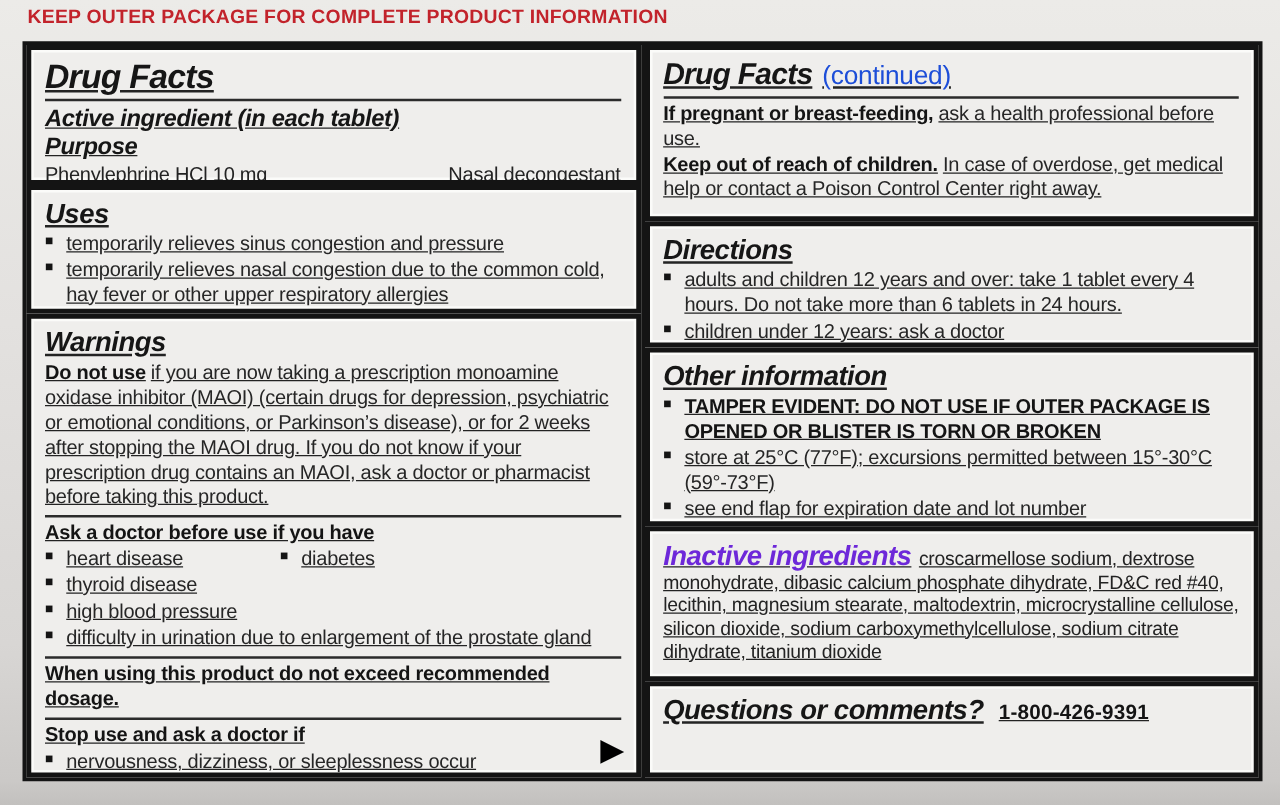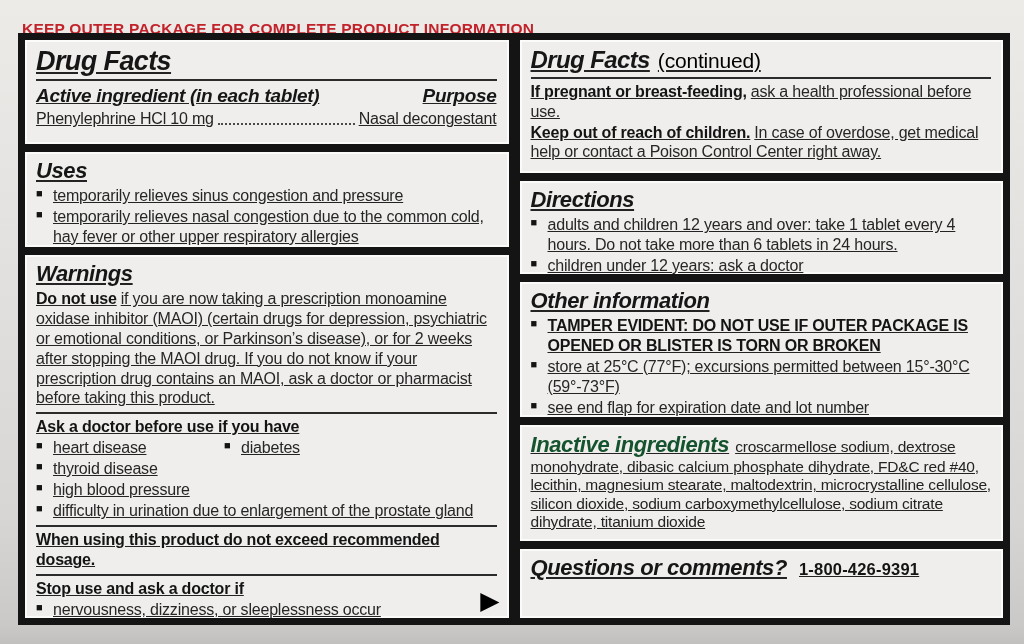--- a/index.html
+++ b/index.html
@@ -4,21 +4,21 @@
 <style>
   * { margin:0; padding:0; box-sizing:border-box; }
   html,body { width:1024px; height:644px; overflow:hidden; }
   body {
     font-family: "Liberation Sans", "DejaVu Sans", sans-serif;
     background: linear-gradient(180deg, #ecebe8 0%, #e3e1df 40%, #d8d6d4 80%, #cbc9c7 97%, #c2c0be 100%);
     position:relative;
     color:#232323;
   }
   .notice {
-    position:absolute; left:22px; top:20px;
+    position:absolute; left:22px; top:5px;
     font-size:15.5px; font-weight:700; letter-spacing:0.2px;
     color:#c2232b;
   }
   .label {
     position:absolute; left:18px; top:33px; width:992px; height:592px;
     background:#141414; display:flex; gap:3px; padding:3px;text-decoration:underline;
   }
   .col { flex:1 1 0; display:flex; flex-direction:column; min-width:0; }
   .box {
     background:#efeeec;
@@ -27,36 +27,36 @@
     padding:7px 12px 5px 11px;
     position:relative; overflow:hidden;
   }
   .h-lg { font-size:27px; font-weight:700; font-style:italic; letter-spacing:-0.6px; color:#161616; line-height:1.05; }
   .h-md { font-size:22px; font-weight:700; font-style:italic; letter-spacing:-0.4px; color:#161616; line-height:1.1; margin-bottom:3px; }
   .rule { border:0; border-top:2px solid #2b2b2b; margin:4px 0 3px; }
   .body, .blist { font-size:16px; line-height:1.24; letter-spacing:-0.2px; color:#262626; }
   .lead { font-weight:700; color:#141414; margin-right:4px; }
   .boldline { font-weight:700; color:#141414; }
   .active-row { display:flex; justify-content:space-between; align-items:baseline;
-    font-size:19px; font-weight:700; font-style:italic; letter-spacing:-0.3px; color:#161616; margin-top:4px; }
+    font-size:19px; font-weight:700; font-style:italic; letter-spacing:-0.3px; color:#161616; margin-top:4px;flex-direction:column; }
   .dose-row { display:flex; align-items:flex-end; font-size:16px; letter-spacing:-0.2px; margin-top:3px;text-align:right; }
   .dots { flex:1 1 auto; margin:0 4px 3px; border-bottom:2px dotted #4a4a4a; min-width:20px; }
   ul.blist { list-style:none; margin-top:1px; }
   .blist li { position:relative; padding-left:17px; margin-bottom:1px; }
   .blist li::before { content:"■"; position:absolute; left:0; top:1px; font-size:11px; color:#141414; }
   .cond-grid { display:grid; grid-template-columns:188px 1fr; }
   .cond-grid li:last-child { grid-column:1 / -1; }
   .para { margin-top:1px; }
   .title-row { display:flex; align-items:baseline; gap:8px; }
-  .title-suffix { font-size:21px; font-weight:400; font-style:normal; letter-spacing:-0.2px; color:#000000; }
+  .title-suffix { font-size:21px; font-weight:400; font-style:normal; letter-spacing:-0.2px; color:#1d4ed8; }
   .continue-arrow { position:absolute; right:9px; bottom:5px; font-size:25px; line-height:1; color:#000; }
   .q-row { display:flex; align-items:baseline; gap:12px; }
   .q-phone { font-size:16.5px; font-weight:700; letter-spacing:0.2px; color:#141414; }
   .inactive-text { font-size:15.5px; line-height:1.18; letter-spacing:-0.2px; }
-  .inactive-text .h-inline { font-size:22px; font-weight:700; font-style:italic; letter-spacing:-0.4px; color:#14532d; margin-right:6px; }
+  .inactive-text .h-inline { font-size:22px; font-weight:700; font-style:italic; letter-spacing:-0.4px; color:#6d28d9; margin-right:6px; }
   
   .lb-facts { height:112px; }
   .lb-uses { height:103px; }
   .lb-warnings { flex:1; }
   .rb-continued { height:141px; }
   .rb-directions { height:101px; }
   .rb-other { height:143px; }
   .rb-inactive { height:124px; }
   .rb-questions { flex:1; }
 </style>

